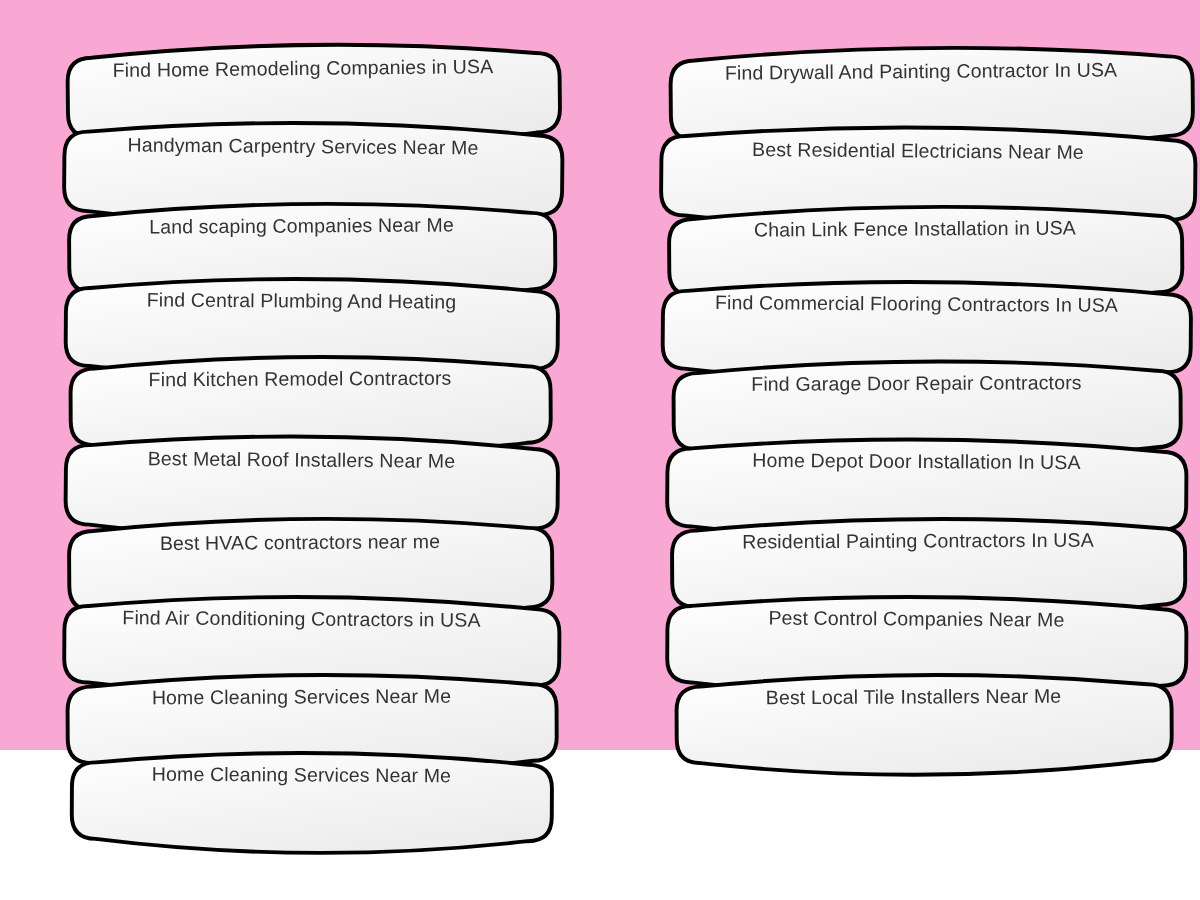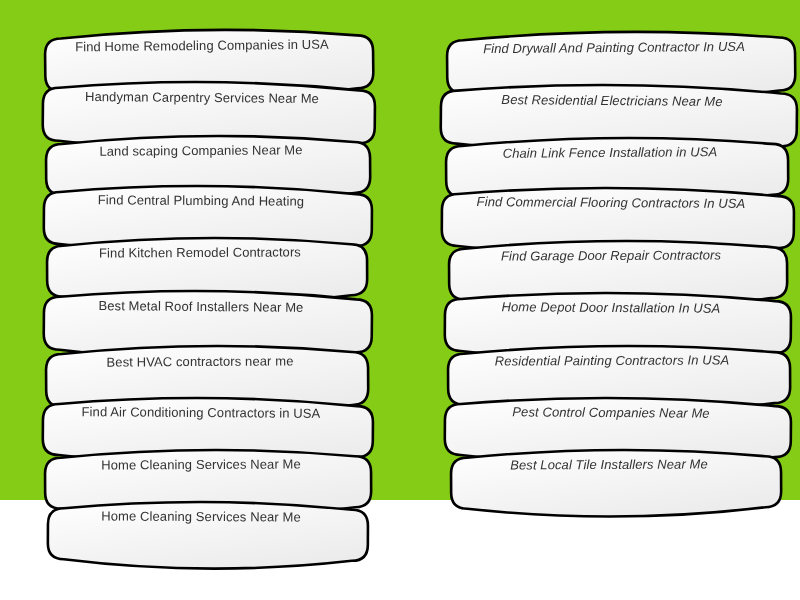--- a/index.html
+++ b/index.html
@@ -11,29 +11,29 @@
   body {
     width: 800px;
     height: 600px;
     overflow: hidden;
     font-family: "Liberation Sans", sans-serif;
   }
   #canvas {
     position: relative;
     width: 800px;
     height: 500px;
-    background: #84cc16;
+    background: #f9a8d4;
   }
   .column {
     position: absolute;
     top: 0;
     height: 600px;
   }
   #column-left  { left: 0px; width: 400px; }
-  #column-right { left: 400px; width: 400px; font-style: italic; }
+  #column-right { left: 400px; width: 400px; }
 
   .node {
     position: absolute;
     left: 0;
     top: 0;
   }
   .node svg {
     display: block;
     overflow: visible;
   }

